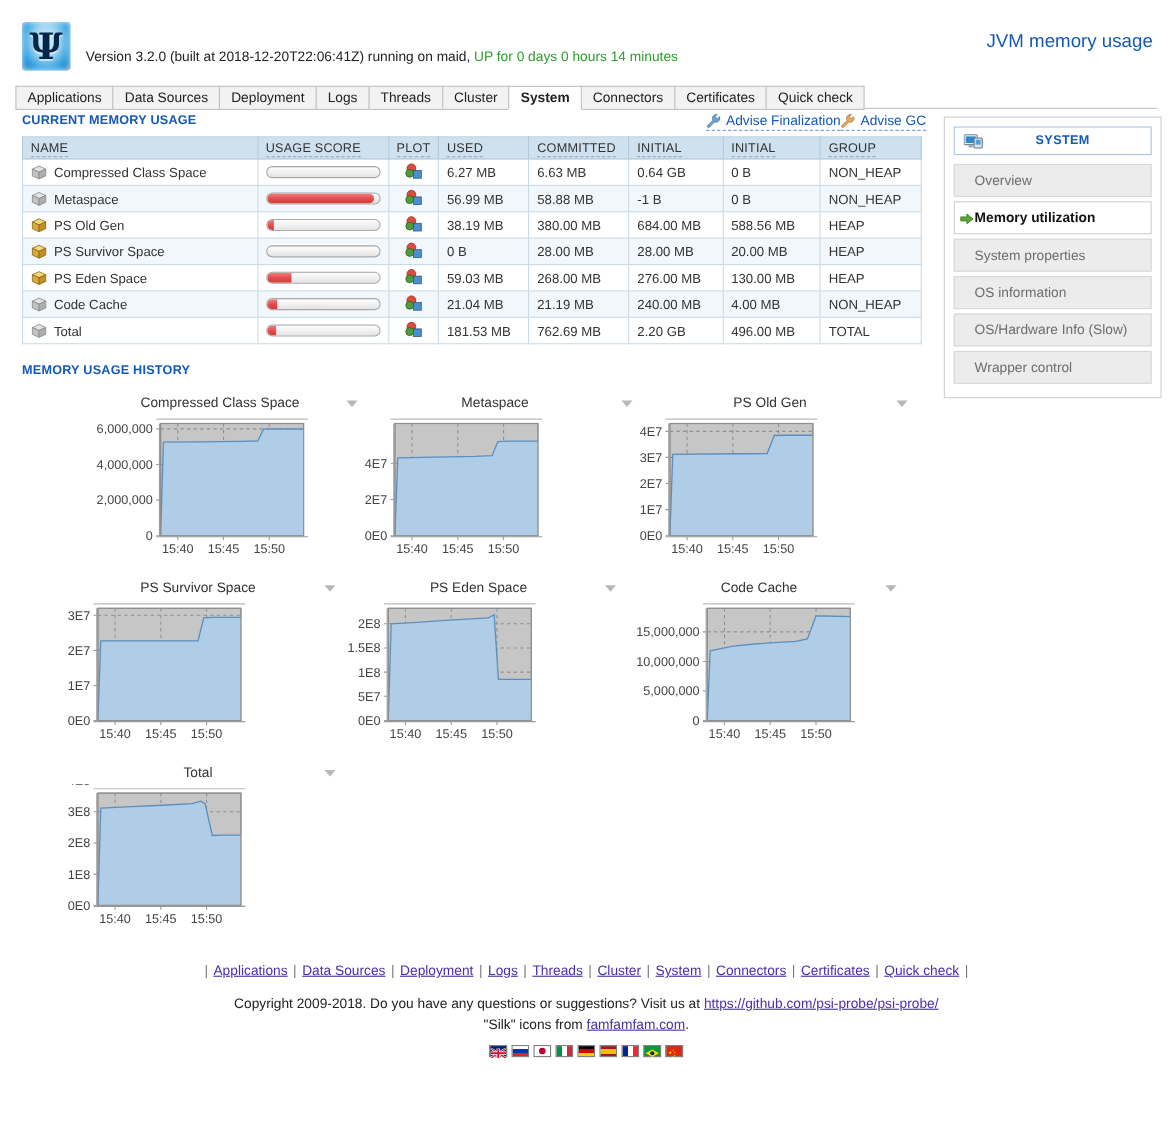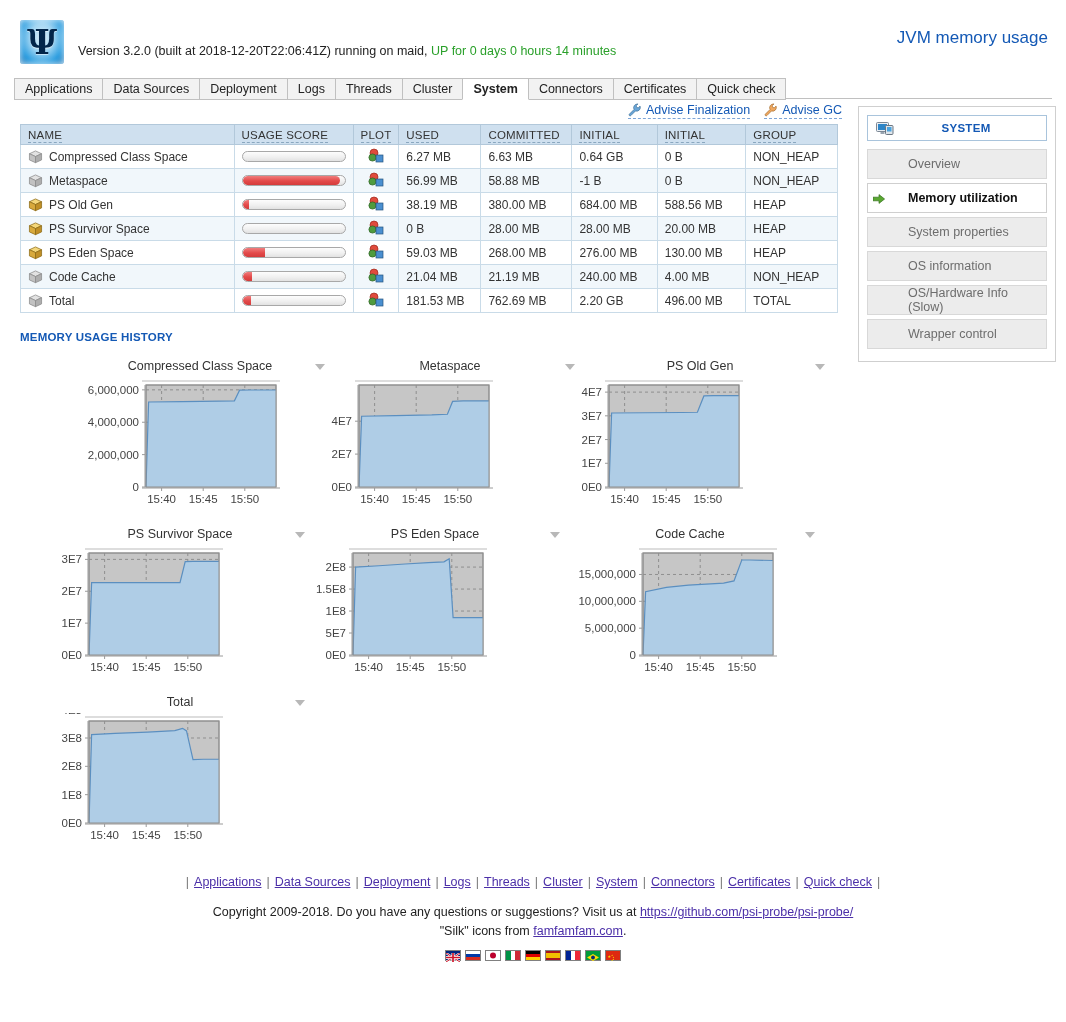--- a/index.html
+++ b/index.html
@@ -96,21 +96,21 @@
   .section-title {
     font-size: 11.5px;
     font-weight: bold;
     color: #1459b5;
     letter-spacing: .2px;
     margin: 0 0 10px 0;
   }
   #cmu-head { position: relative; height: 20px; }
   #cmu-actions {
     position: absolute; right: 0; top: -1px;
-    display: flex; align-items: center; gap: 14px;
+    display: flex; align-items: center; 
   }
   .advise-link {
     display: flex; align-items: center; gap: 4px;
     font-size: 12.5px;
     color: #1459b5;
     border-bottom: 1px dashed #7da5d8;
     cursor: pointer;
     padding-bottom: 1px;
   }
   .wrench { display:inline-block; width: 14px; height: 14px; }
@@ -231,21 +231,21 @@
   }
   #menu-head .mi { width: 18px; height: 15px; }
   #menu-head .mt {
     flex: 1; text-align: center;
     font-size: 11.5px; font-weight: bold;
     color: #1459b5; letter-spacing: .3px;
   }
   .menu-item {
     height: 30px;
     display: flex; align-items: center;
-    padding-left: 40px;
+    padding-left: 18px;
     font-size: 12.5px;
     color: #6d6d6d;
     background: #ececec;
     border: 1px solid #d8d8d8;
     margin-bottom: 4px;
     position: relative;
     cursor: pointer;
   }
   .menu-item.current {
     background: #ffffff;
@@ -309,20 +309,21 @@
       <div class="tab">Certificates</div>
       <div class="tab">Quick check</div>
     </div>
   <div id="tabs-rule"></div>
 
   <div id="content">
 
     <div id="left-col">
 
       <div id="cmu-head">
+        <div class="section-title">CURRENT MEMORY USAGE</div>
         <div id="cmu-actions">
           <div class="advise-link">
             <span class="wrench">
               <svg width="14" height="14" viewBox="0 0 16 16">
                 <path d="M10.5 1.2a4.2 4.2 0 0 0-3.6 6.2L1.6 12.7a1.2 1.2 0 0 0 1.7 1.7l5.3-5.3a4.2 4.2 0 0 0 5.2-5.6l-2 2-1.9-.5-.5-1.9 2-2a4.2 4.2 0 0 0-.9-.1z" fill="#6aa6d8" stroke="#37678f" stroke-width=".7"></path>
               </svg>
             </span>
             <span>Advise Finalization</span>
           </div>
           <div class="advise-link">

